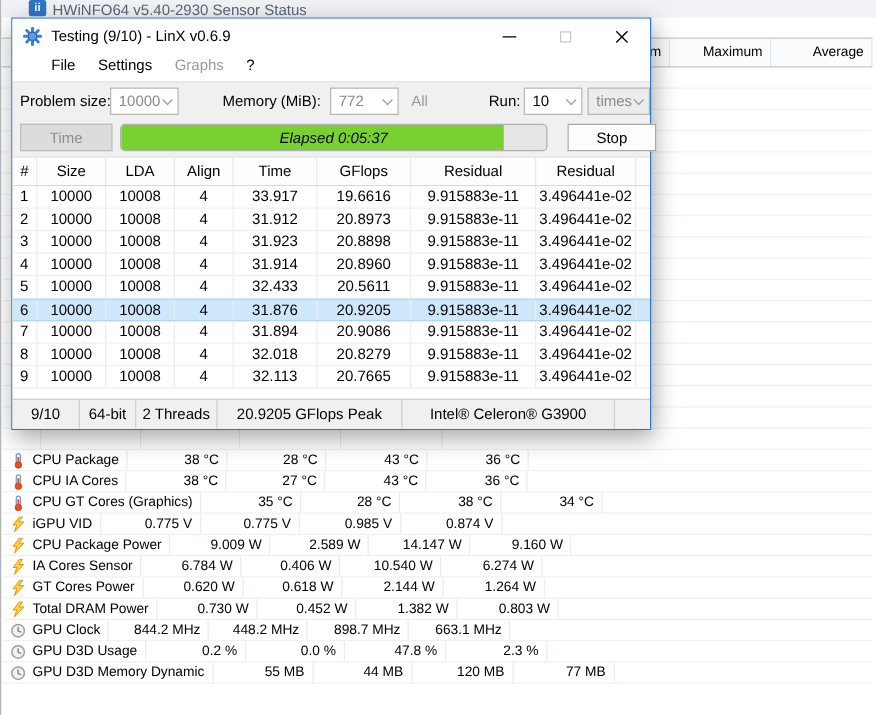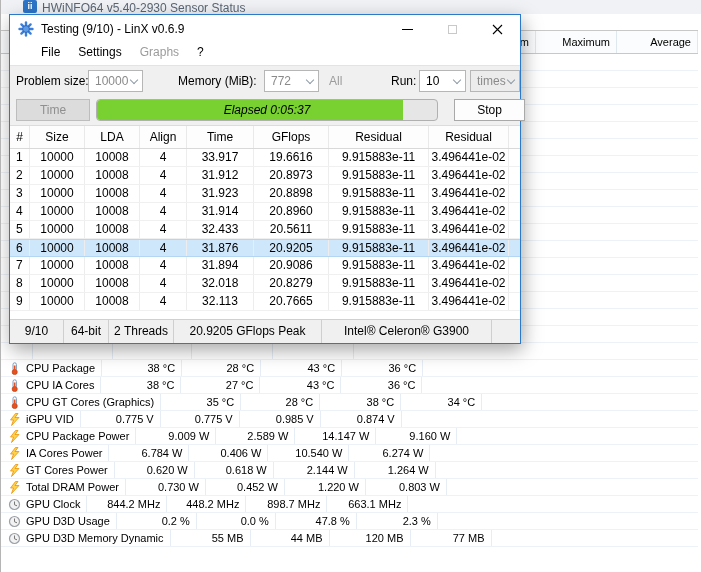--- a/index.html
+++ b/index.html
@@ -283,42 +283,42 @@
               <polygon points="7.5,0.5 2.5,7 5.5,7 3.5,12.5 11,4.5 7,4.5 10,0.5" fill="#ffd24a" stroke="#e8920a" stroke-width="0.8"></polygon>
             </svg></span><span>CPU Package Power</span></div>
         <div class="s-cell c-cur">9.009 W</div>
         <div class="s-cell c-min">2.589 W</div>
         <div class="s-cell c-max">14.147 W</div>
         <div class="s-cell c-avg">9.160 W</div>
       </div>
       <div class="s-row">
         <div class="s-cell s-label"><span class="sicon"><svg width="13" height="13" viewBox="0 0 13 13">
               <polygon points="7.5,0.5 2.5,7 5.5,7 3.5,12.5 11,4.5 7,4.5 10,0.5" fill="#ffd24a" stroke="#e8920a" stroke-width="0.8"></polygon>
-            </svg></span><span>IA Cores Power</span></div>
+            </svg></span><span>IA Cores Sensor</span></div>
         <div class="s-cell c-cur">6.784 W</div>
         <div class="s-cell c-min">0.406 W</div>
         <div class="s-cell c-max">10.540 W</div>
         <div class="s-cell c-avg">6.274 W</div>
       </div>
       <div class="s-row">
         <div class="s-cell s-label"><span class="sicon"><svg width="13" height="13" viewBox="0 0 13 13">
               <polygon points="7.5,0.5 2.5,7 5.5,7 3.5,12.5 11,4.5 7,4.5 10,0.5" fill="#ffd24a" stroke="#e8920a" stroke-width="0.8"></polygon>
             </svg></span><span>GT Cores Power</span></div>
         <div class="s-cell c-cur">0.620 W</div>
         <div class="s-cell c-min">0.618 W</div>
         <div class="s-cell c-max">2.144 W</div>
         <div class="s-cell c-avg">1.264 W</div>
       </div>
       <div class="s-row">
         <div class="s-cell s-label"><span class="sicon"><svg width="13" height="13" viewBox="0 0 13 13">
               <polygon points="7.5,0.5 2.5,7 5.5,7 3.5,12.5 11,4.5 7,4.5 10,0.5" fill="#ffd24a" stroke="#e8920a" stroke-width="0.8"></polygon>
             </svg></span><span>Total DRAM Power</span></div>
         <div class="s-cell c-cur">0.730 W</div>
         <div class="s-cell c-min">0.452 W</div>
-        <div class="s-cell c-max">1.220 W</div>
+        <div class="s-cell c-max">1.382 W</div>
         <div class="s-cell c-avg">0.803 W</div>
       </div>
       <div class="s-row">
         <div class="s-cell s-label"><span class="sicon"><svg width="13" height="13" viewBox="0 0 13 13">
               <circle cx="6.5" cy="6.5" r="5" fill="#f2f2f2" stroke="#9aa0a6" stroke-width="1.2"></circle>
               <path d="M6.5 3.5 L6.5 6.8 L9 7.8" stroke="#777" stroke-width="1" fill="none"></path>
             </svg></span><span>GPU Clock</span></div>
         <div class="s-cell c-cur">844.2 MHz</div>
         <div class="s-cell c-min">448.2 MHz</div>
         <div class="s-cell c-max">898.7 MHz</div>

